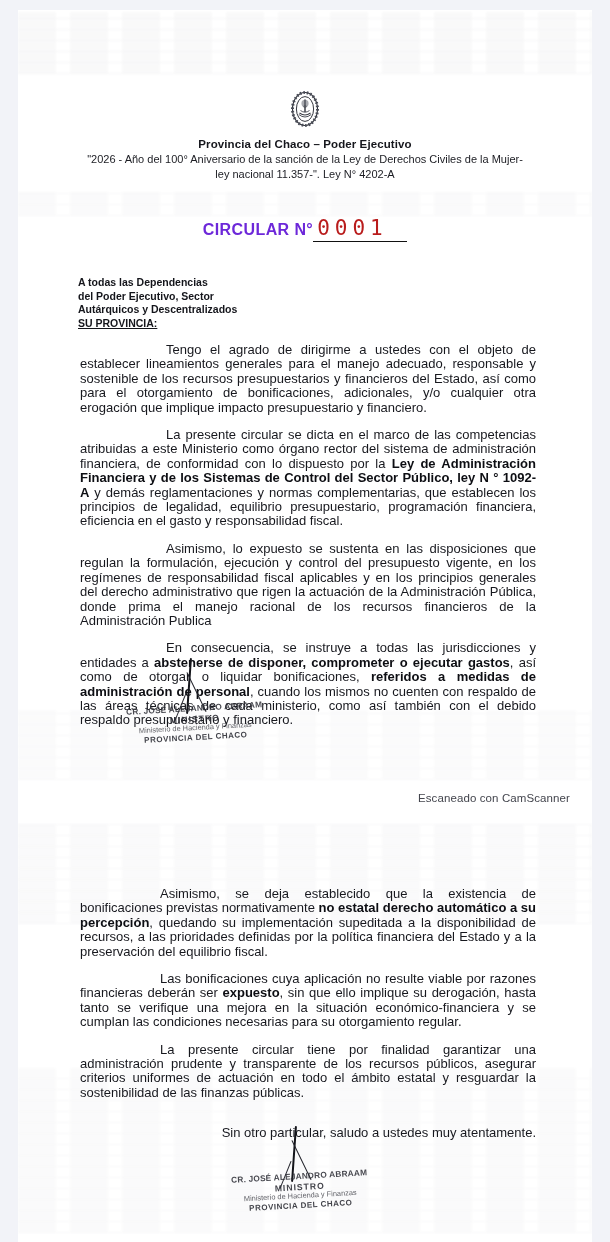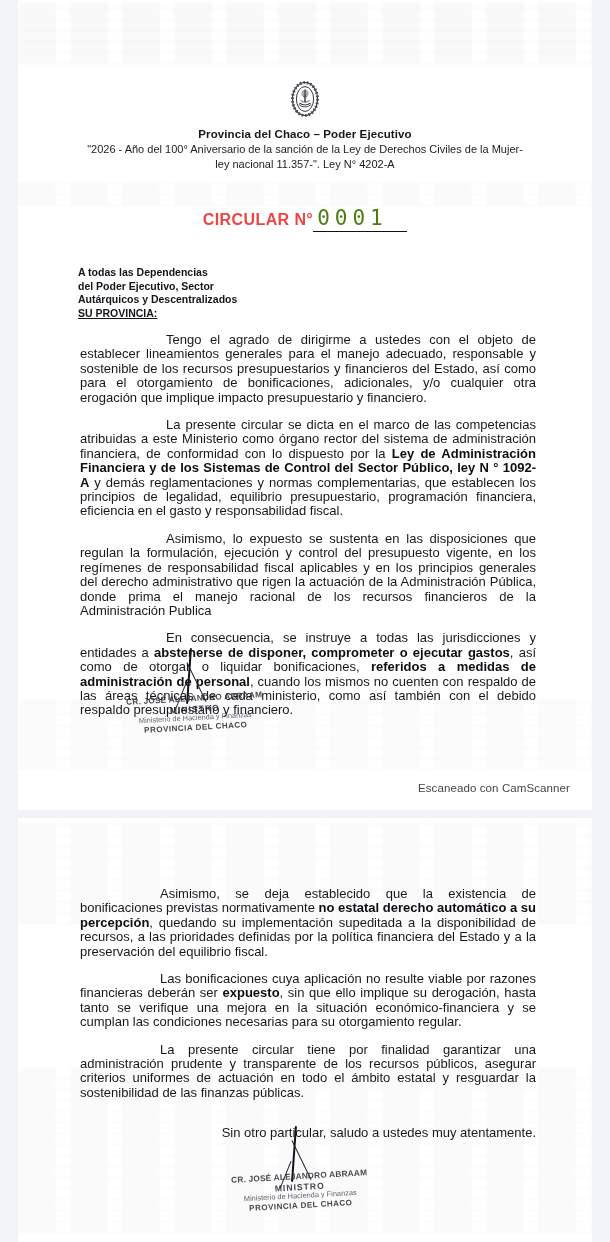--- a/index.html
+++ b/index.html
@@ -20,21 +20,21 @@
     background: #f2f3f8;
   }
   
   .page {
     position: absolute;
     left: 18px;
     width: 574px;
     background: #ffffff;
     overflow: hidden;
   }
-  #page-1 { top: 0px;   height: 810px; }
+  #page-1 { top: 10px;   height: 810px; }
   #page-2 { top: 818px; height: 424px; }
 
   .page-inner {
     position: absolute;
     inset: 0;
     padding: 0;
   }
 
   
   .bleed {
@@ -87,33 +87,33 @@
   .circ-row {
     margin-top: 34px;
     text-align: center;
     position: relative;
     height: 34px;
   }
   .circ-label {
     font-size: 16px;
     font-weight: bold;
     letter-spacing: .4px;
-    color: #ef4444;
+    color: #6d28d9;
     vertical-align: 4px;
   }
   .circ-num {
     display: inline-block;
     position: relative;
     min-width: 86px;
     border-bottom: 1.6px solid #111;
     padding: 0 4px 1px 4px;
     font-family: "DejaVu Sans Mono", monospace;
     font-size: 21px;
     letter-spacing: 5px;
-    color: #4d7c0f;
+    color: #b91c1c;
     vertical-align: 4px;
     text-align: left;
   }
 
   
   .addressee {
     margin-top: 26px;
     padding-left: 60px;
     font-size: 10.5px;
     font-weight: bold;

